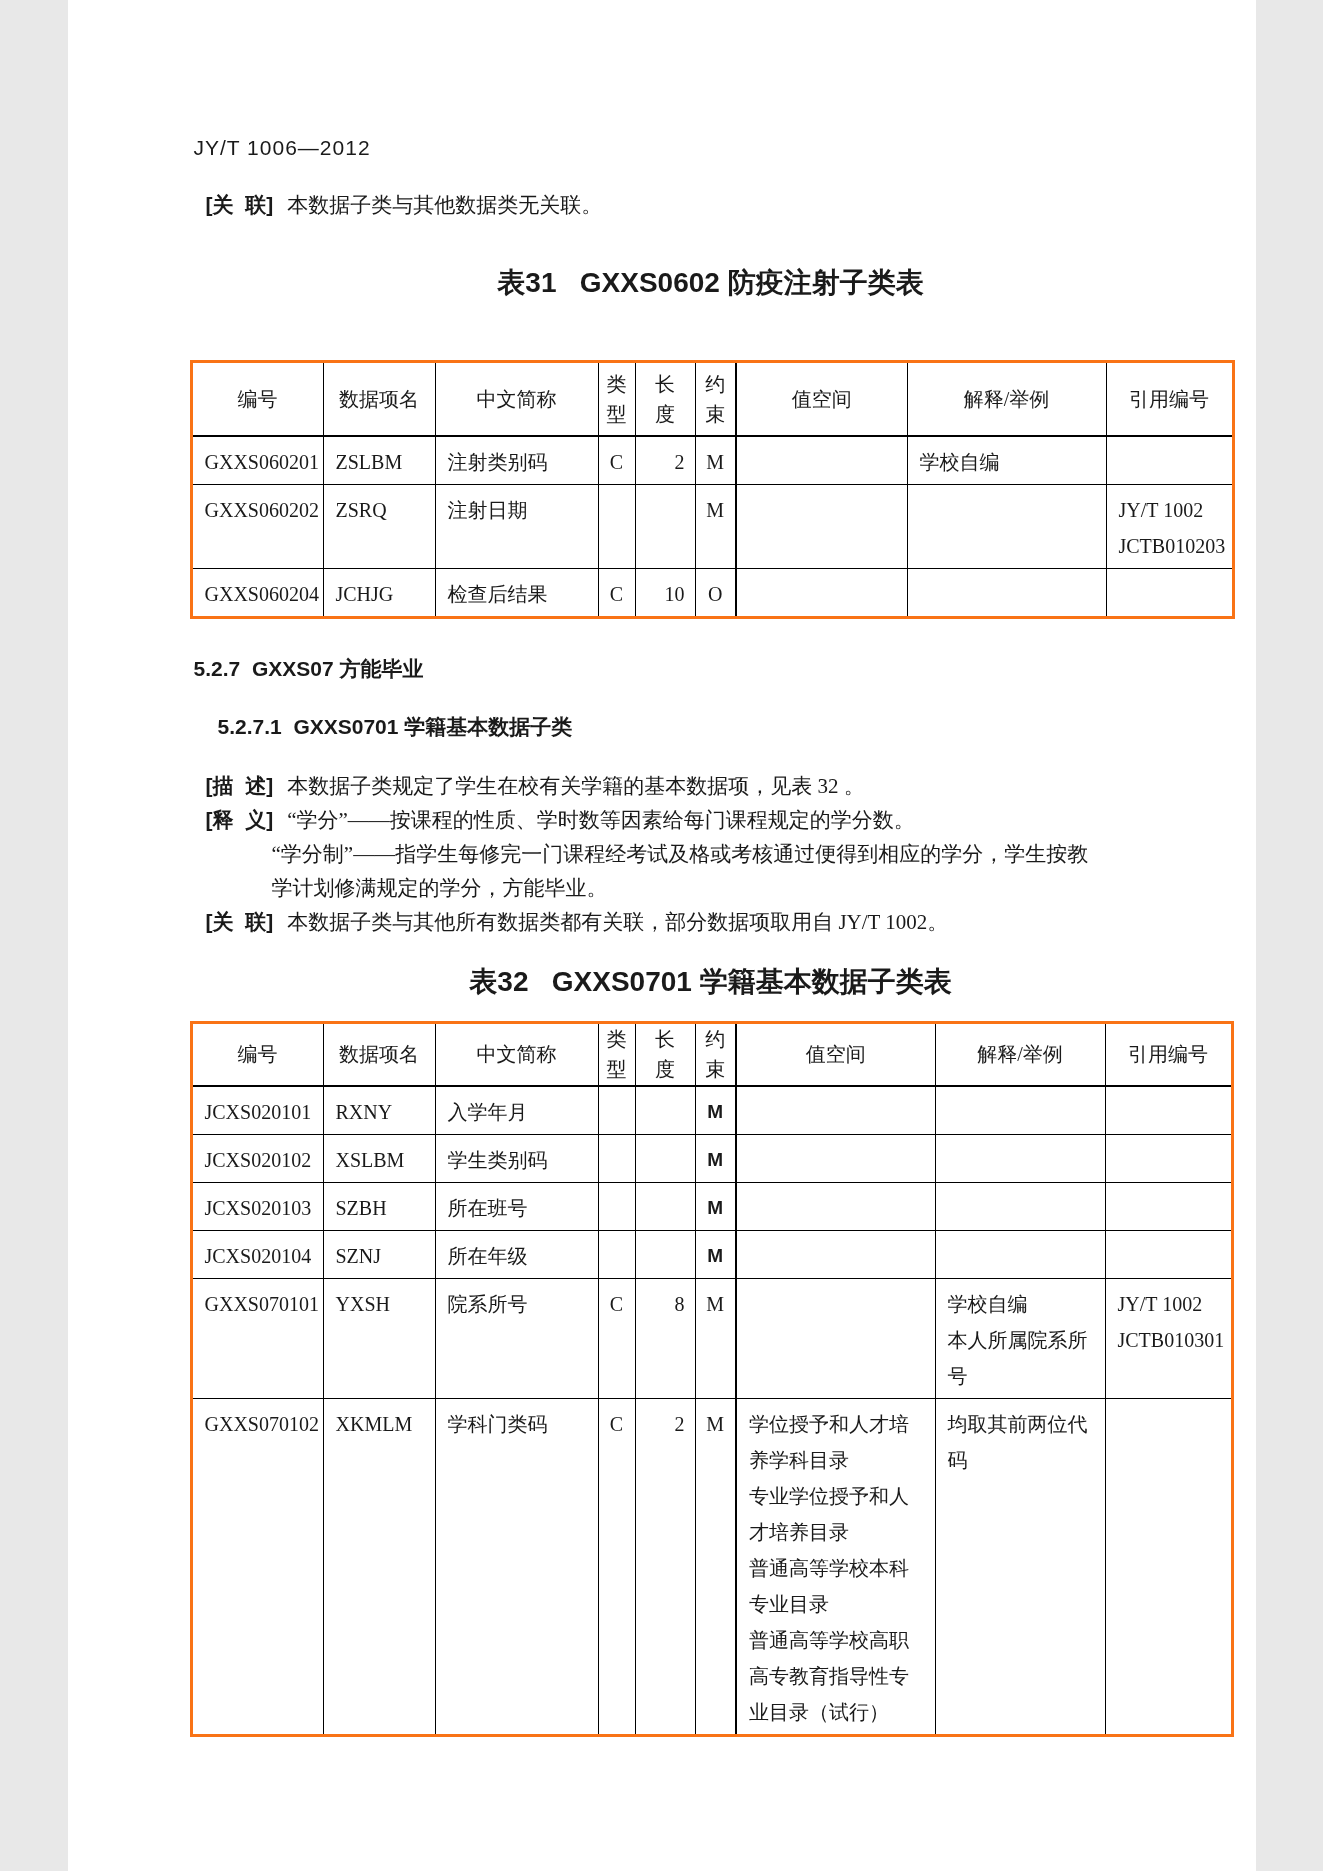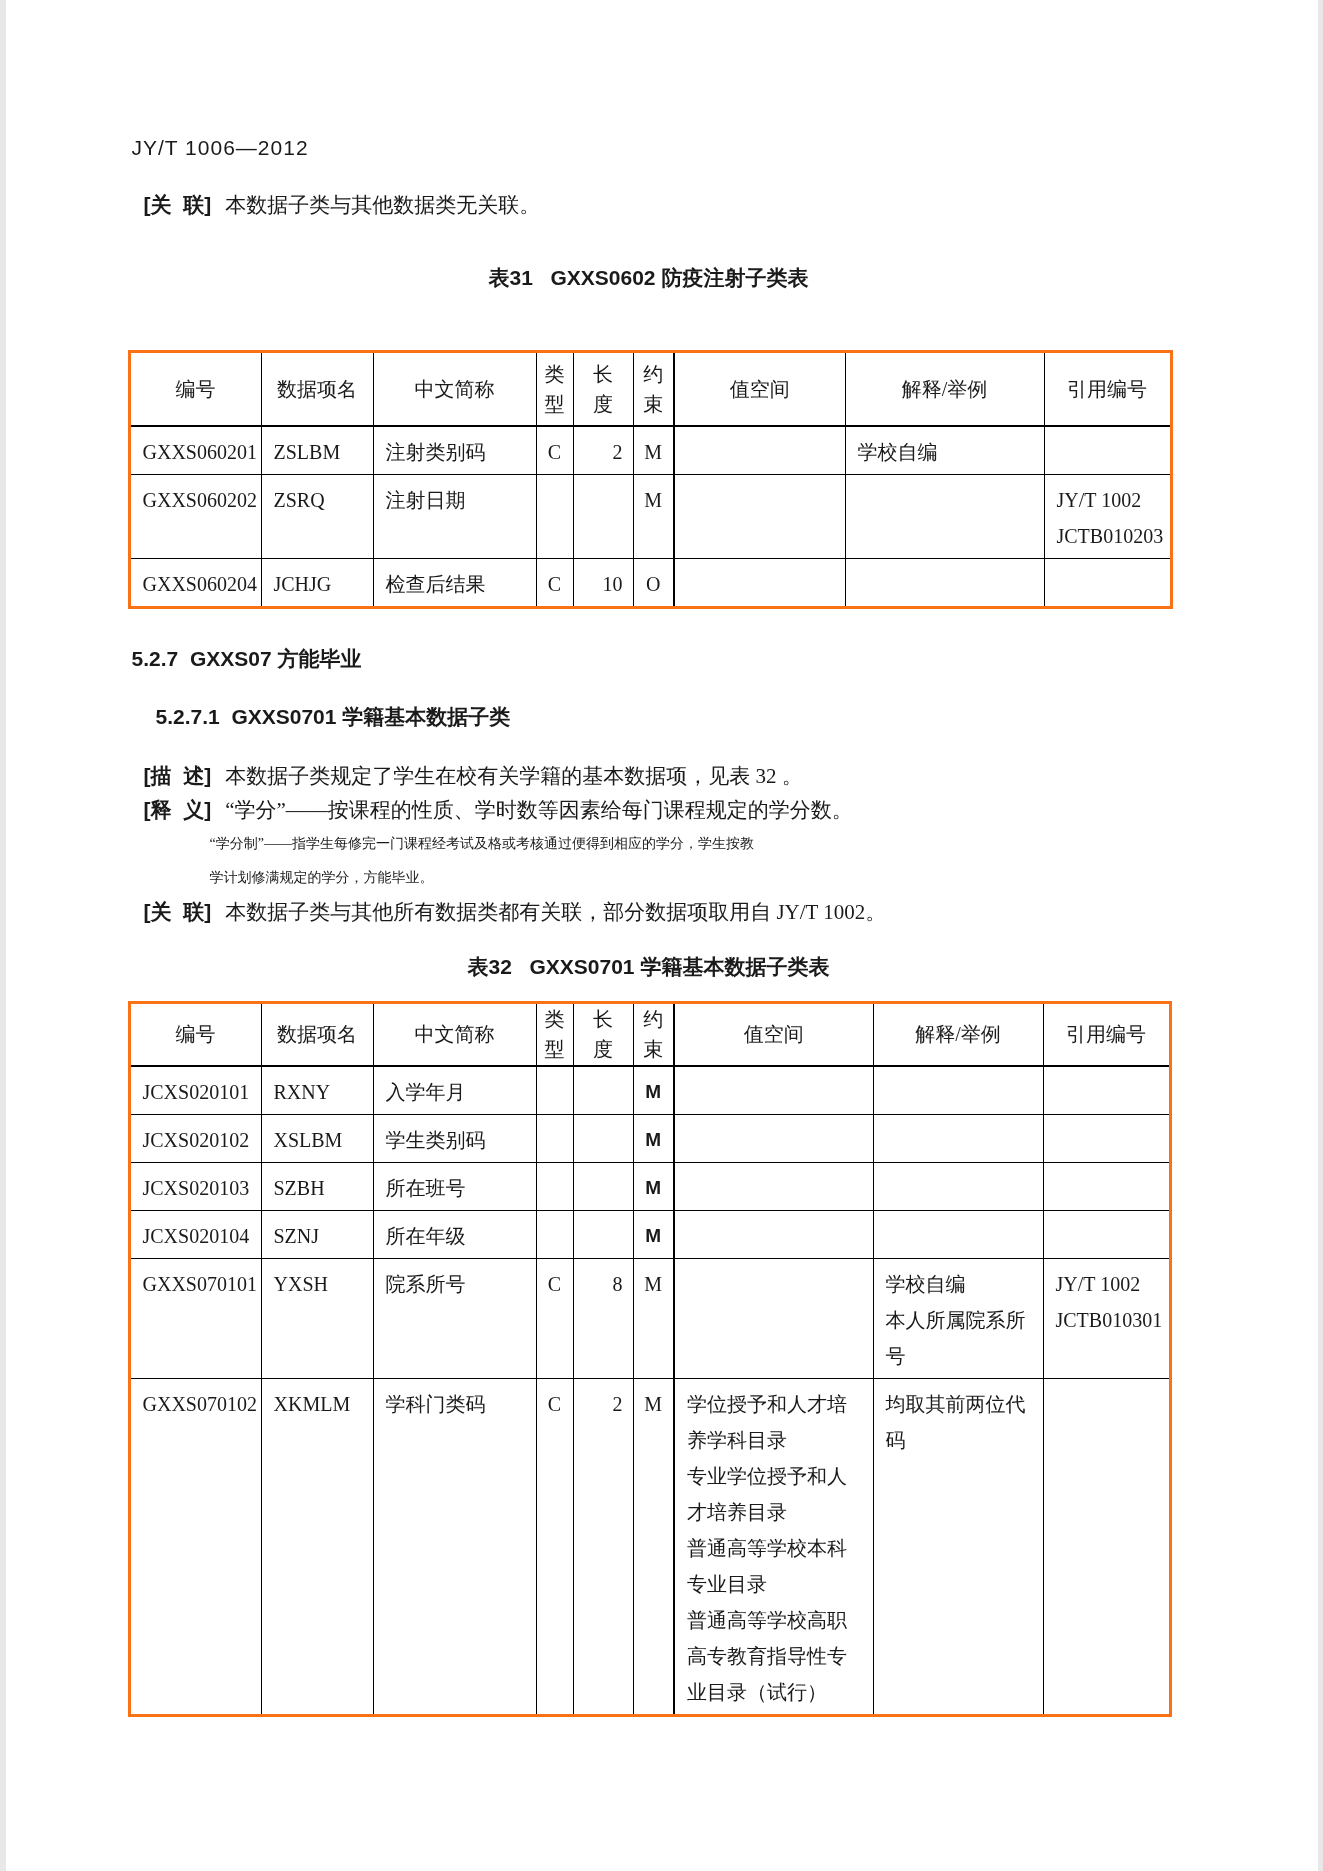--- a/index.html
+++ b/index.html
@@ -1,19 +1,19 @@
 <!DOCTYPE html>
 <html><head>
 <meta charset="utf-8">
 <style>
   * { margin: 0; padding: 0; box-sizing: border-box; }
   html, body { background: #e8e8e8; }
   .page {
     position: relative;
-    width: 1312px;
+    width: 1188px;
     height: 1871px;
     margin: 0 auto;
     background: #ffffff;
     color: #1a1a1a;
     font-family: "Liberation Serif", "DejaVu Serif", serif;
     overflow: hidden;
   }
   .content { padding: 136px 155px 0 126px; }
 
   .doc-code {
@@ -28,30 +28,30 @@
     padding-left: 12px;
     line-height: 34px;
   }
   .para .label {
     font-family: "Liberation Sans", "DejaVu Sans", sans-serif;
     font-weight: 600;
     white-space: pre;
     margin-right: 14px;
   }
   .para-cont {
-    font-size: 14px;
+    font-size: 21px;
     margin-left: 78px;
     line-height: 34px;
     white-space: pre-line;
   }
 
   .tbl-title {
     font-family: "Liberation Sans", "DejaVu Sans", sans-serif;
     font-weight: 700;
-    font-size: 21px;
+    font-size: 28px;
     text-align: center;
     white-space: pre;
     width: 1042px;
     margin-left: -4px;
   }
   .heading {
     font-family: "Liberation Sans", "DejaVu Sans", sans-serif;
     font-weight: 700;
     font-size: 21px;
     white-space: pre;

